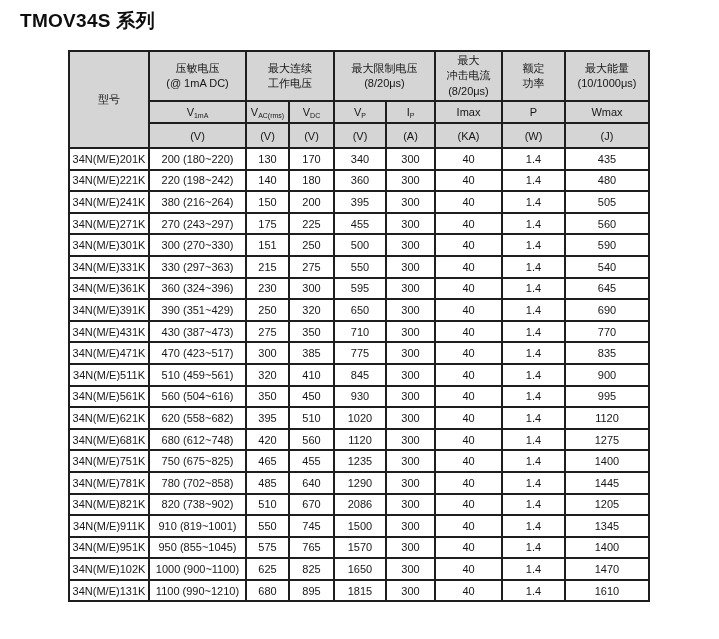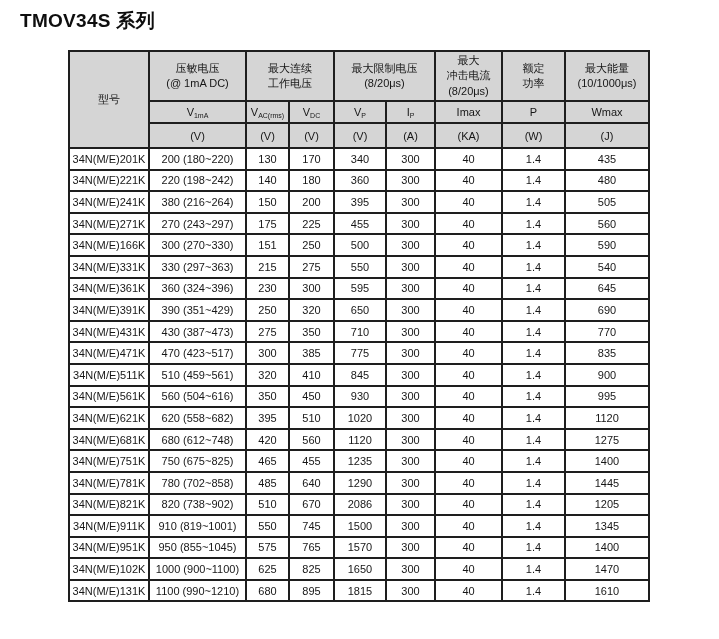--- a/index.html
+++ b/index.html
@@ -162,21 +162,21 @@
         <td>270 (243~297)</td>
         <td>175</td>
         <td>225</td>
         <td>455</td>
         <td>300</td>
         <td>40</td>
         <td>1.4</td>
         <td>560</td>
       </tr>
       <tr>
-        <td>34N(M/E)166K</td>
+        <td>34N(M/E)301K</td>
         <td>300 (270~330)</td>
         <td>151</td>
         <td>250</td>
         <td>500</td>
         <td>300</td>
         <td>40</td>
         <td>1.4</td>
         <td>590</td>
       </tr>
       <tr>

